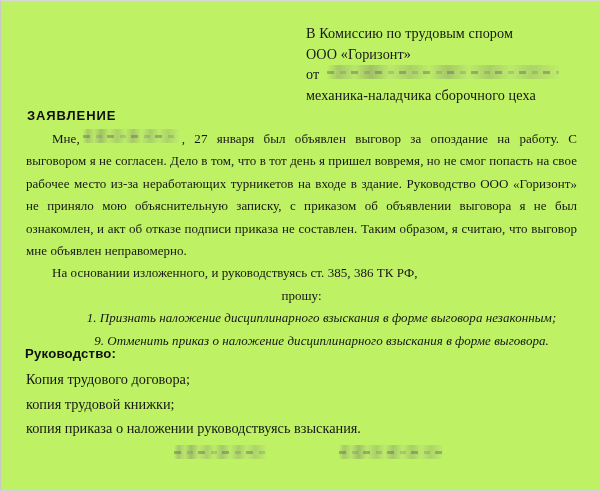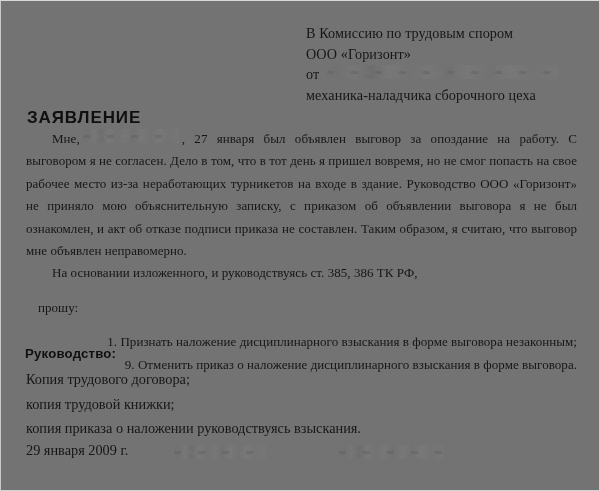--- a/index.html
+++ b/index.html
@@ -13,21 +13,21 @@
     font-family: "Liberation Serif", "DejaVu Serif", serif;
     color: #161616;
     overflow: hidden;
   }
 
   .page {
     position: relative;
     box-sizing: border-box;
     width: 600px;
     height: 491px;
-    background: #737373;
+    background: #bef264;
     border-left: 1px solid #c9c9c9;
     border-top: 1px solid #d8d8d8;
     border-right: 1px solid #d2d2d2;
     border-bottom: 1px solid #d2d2d2;
     padding: 0;
   }
 
   
   .addressee {
     position: absolute;
@@ -93,21 +93,21 @@
     filter: blur(0.6px);
   }
 
   
   .title {
     position: absolute;
     left: 26px;
     top: 107px;
     font-family: "Liberation Sans", "DejaVu Sans", sans-serif;
     font-weight: bold;
-    font-size: 17px;
+    font-size: 13px;
     letter-spacing: 0.9px;
     color: #101010;
   }
 
   .body-block {
     position: absolute;
     left: 25px;
     top: 127px;
     width: 551px;
     font-size: 13px;
@@ -122,35 +122,36 @@
     text-indent: 26px;
     text-align: justify;
   }
 
   .basis {
     margin: 0;
     text-indent: 26px;
     text-align: left;
   }
   .proshu {
-    margin: 12px;
+    margin: 0;
     text-indent: 0;
-    text-align: left;
+    text-align: center;
   }
 
   .numbered {
     margin: 0;
     padding: 0;
     list-style: none;
   }
   .numbered li {
     text-indent: 0;
     padding-left: 40px;
-    text-align: right;
+    text-align: center;
     white-space: nowrap;
+    font-style: italic;
   }
 
   .attach-title {
     position: absolute;
     left: 24px;
     top: 345px;
     font-family: "Liberation Sans", "DejaVu Sans", sans-serif;
     font-weight: bold;
     font-size: 13.2px;
     letter-spacing: 0.2px;
@@ -227,18 +228,17 @@
   </div>
 
   <div class="attach-title">Руководство:</div>
   <div class="attach-list">
     <div>Копия трудового договора;</div>
     <div>копия трудовой книжки;</div>
     <div>копия приказа о наложении руководствуясь взыскания.</div>
   </div>
 
   <div class="footer">
-    <span class="date">29 января 2009 г.</span>
     <span class="redact sig1"></span>
     <span class="redact sig2"></span>
   </div>
 
 </div>
 
 </body></html>

